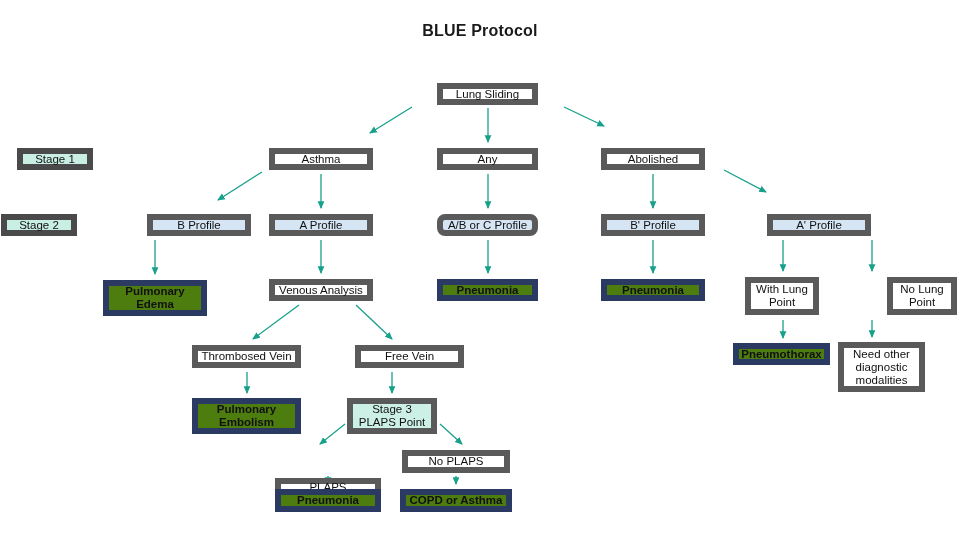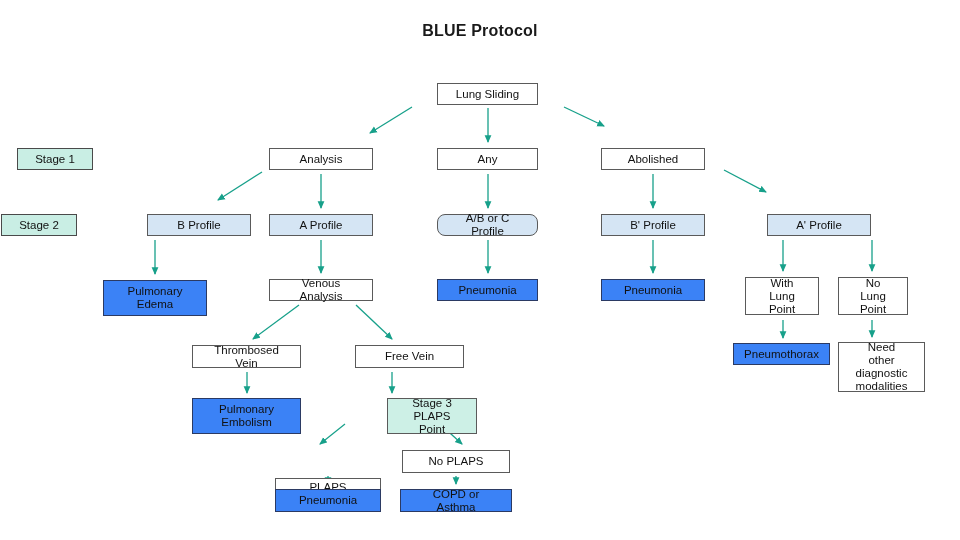--- a/index.html
+++ b/index.html
@@ -27,34 +27,34 @@
   .node{
     position:absolute;
     box-sizing:border-box;
     display:flex;
     align-items:center;
     justify-content:center;
     text-align:center;
     font-size:11.5px;
     color:#111;
     line-height:13px;
-    border:1px solid #0ea5e9;
+    border:6px solid #0ea5e9;
     background:#ffffff;
     white-space:pre-line;
-    padding:0 17px;
+    padding:0 3px;
   }
   .node.plain{background:#ffffff;border-color:#5a5a5a;}
   .node.profile{background:#d5e5f4;border-color:#5a5a5a;}
   .node.stage{background:#c9eee4;border-color:#4a4a4a;}
   .node.diag{
-    background:#3b82f6;
+    background:#4d7c0f;
     border-color:#2b3a63;
-    font-weight:normal;
+    font-weight:bold;
   }
-  .node.mint{background:#cdf0e6;border-color:#5a5a5a;margin-left:40px;}
+  .node.mint{background:#cdf0e6;border-color:#5a5a5a;}
 </style>
 </head>
 <body>
 
 <div id="canvas">
 
   <div class="title">BLUE Protocol</div>
 
   <svg id="edges" viewBox="0 0 960 540" xmlns="http://www.w3.org/2000/svg">
     <defs>
@@ -86,37 +86,37 @@
         <line x1="345" y1="424" x2="320" y2="444" stroke="#17A08A" stroke-width="1.3" marker-end="url(#ah)"></line>
         <line x1="440" y1="424" x2="462" y2="444" stroke="#17A08A" stroke-width="1.3" marker-end="url(#ah)"></line>
         <line x1="328" y1="476" x2="328" y2="484" stroke="#17A08A" stroke-width="1.3" marker-end="url(#ah)"></line>
         <line x1="456" y1="476" x2="456" y2="484" stroke="#17A08A" stroke-width="1.3" marker-end="url(#ah)"></line>
       </g>
   </svg>
 
   <div id="node-layer">
       <div class="node plain" style="left: 437px; top: 83px; width: 101px; height: 22px;">Lung Sliding</div>
       <div class="node stage" style="left: 17px; top: 148px; width: 76px; height: 22px;">Stage 1</div>
-      <div class="node plain" style="left: 269px; top: 148px; width: 104px; height: 22px;">Analysis</div>
+      <div class="node plain" style="left: 269px; top: 148px; width: 104px; height: 22px;">Asthma</div>
       <div class="node plain" style="left: 437px; top: 148px; width: 101px; height: 22px;">Any</div>
       <div class="node plain" style="left: 601px; top: 148px; width: 104px; height: 22px;">Abolished</div>
       <div class="node stage" style="left: 1px; top: 214px; width: 76px; height: 22px;">Stage 2</div>
       <div class="node profile" style="left: 103px; top: 214px; width: 104px; height: 22px; margin-left: 44px;">B Profile</div>
       <div class="node profile" style="left: 269px; top: 214px; width: 104px; height: 22px;">A Profile</div>
       <div class="node profile" style="left: 437px; top: 214px; width: 101px; height: 22px; border-radius: 8px;">A/B or C Profile</div>
       <div class="node profile" style="left: 601px; top: 214px; width: 104px; height: 22px;">B' Profile</div>
       <div class="node profile" style="left: 767px; top: 214px; width: 104px; height: 22px;">A' Profile</div>
       <div class="node diag" style="left: 103px; top: 280px; width: 104px; height: 36px;">Pulmonary
 Edema</div>
       <div class="node plain" style="left: 269px; top: 279px; width: 104px; height: 22px;">Venous Analysis</div>
       <div class="node diag" style="left: 437px; top: 279px; width: 101px; height: 22px;">Pneumonia</div>
       <div class="node diag" style="left: 601px; top: 279px; width: 104px; height: 22px;">Pneumonia</div>
       <div class="node plain" style="left: 745px; top: 277px; width: 74px; height: 38px;">With Lung
 Point</div>
-      <div class="node plain" style="left: 838px; top: 277px; width: 70px; height: 38px; text-align: center;">No Lung
+      <div class="node plain" style="left: 887px; top: 277px; width: 70px; height: 38px; text-align: center;">No Lung
 Point</div>
       <div class="node plain" style="left: 192px; top: 345px; width: 109px; height: 23px;">Thrombosed Vein</div>
       <div class="node plain" style="left: 355px; top: 345px; width: 109px; height: 23px;">Free Vein</div>
       <div class="node diag" style="left: 733px; top: 343px; width: 97px; height: 22px;">Pneumothorax</div>
       <div class="node plain" style="left: 838px; top: 342px; width: 87px; height: 50px;">Need other
 diagnostic
 modalities</div>
       <div class="node diag" style="left: 192px; top: 398px; width: 109px; height: 36px;">Pulmonary
 Embolism</div>
       <div class="node mint" style="left: 347px; top: 398px; width: 90px; height: 36px;">Stage 3

